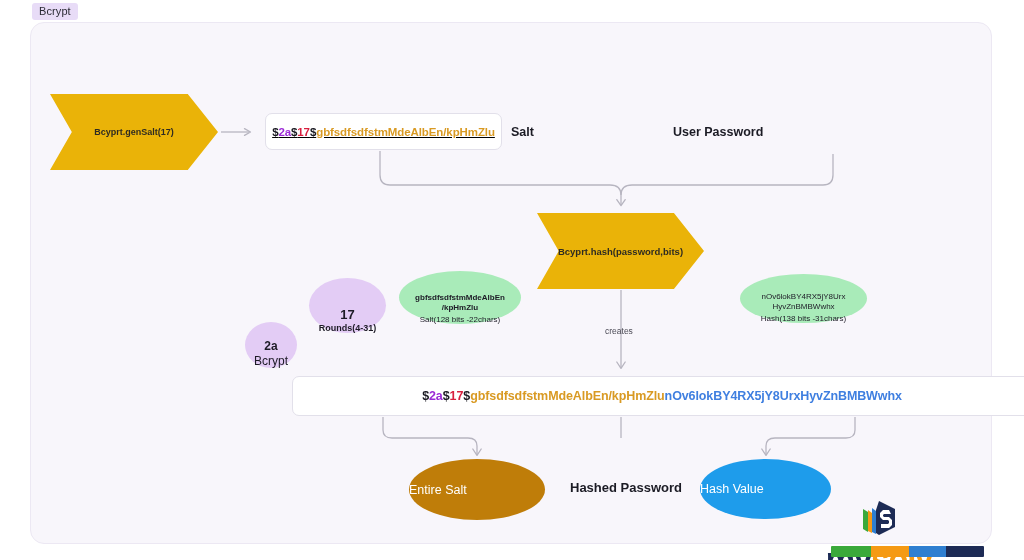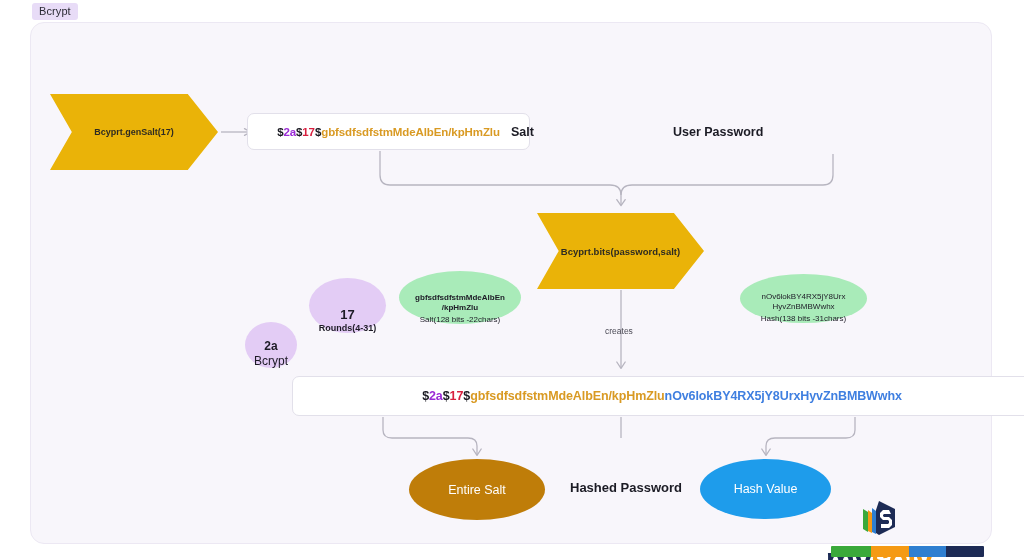--- a/index.html
+++ b/index.html
@@ -95,24 +95,25 @@
     position: absolute;
     background: #ffffff;
     border: 1px solid #e2e0ea;
     border-radius: 7px;
     box-sizing: border-box;
     display: flex;
     align-items: center;
     justify-content: center;
   }
   #salt-box {
-    left: 247px;
+    left: 265px;
     top: 113px;
-    width: 283px;
+    width: 237px;
     height: 37px;
+    text-decoration: underline;
   }
   #pwd-box {
     left: 772px;
     top: 110px;
     width: 123px;
     height: 43px;
     font-size: 12.5px;
     color: #35343c;
   }
   #full-box {
@@ -185,21 +186,21 @@
   #bub-hash     { left: 740px; top: 274px; width: 127px; height: 49px; }
   #bub-hash .t1 { font-size: 8px; font-weight: 400; line-height: 1.25; }
   #bub-hash .t2 { font-size: 8px; margin-top: 2px; }
 
   
   .rell {
     position: absolute;
     border-radius: 50%;
     display: flex;
     align-items: center;
-    justify-content: center;
+    justify-content: flex-start;
     color: #ffffff;
     font-size: 12.5px;
   }
   #ell-entiresalt { left: 409px; top: 459px; width: 136px; height: 61px; background: #bf7d09; }
   #ell-hashvalue  { left: 700px; top: 459px; width: 131px; height: 60px; background: #1e9ceb; }
 
   
   #logo {
     position: absolute;
     left: 786px;
@@ -283,21 +284,21 @@
   <div class="wbox" id="salt-box">
     <span class="cs"><span class="d">$</span><span class="v">2a</span><span class="d">$</span><span class="r">17</span><span class="d">$</span><span class="s">gbfsdfsdfstmMdeAlbEn/kpHmZlu</span></span>
   </div>
 
   <div class="blabel" id="lbl-salt">Salt</div>
 
   <div class="blabel" id="lbl-userpw">User Password</div>
 
 
   <div class="chev" id="chev-hash">
-    <span>Bcyprt.bits(password,salt)</span>
+    <span>Bcyprt.hash(password,bits)</span>
   </div>
 
   <div id="lbl-creates">creates</div>
 
   <div class="bub purple" id="bub-2a">
     <span class="t1">2a</span>
     <span class="t2">Bcrypt</span>
   </div>
 
   <div class="bub purple" id="bub-rounds">

